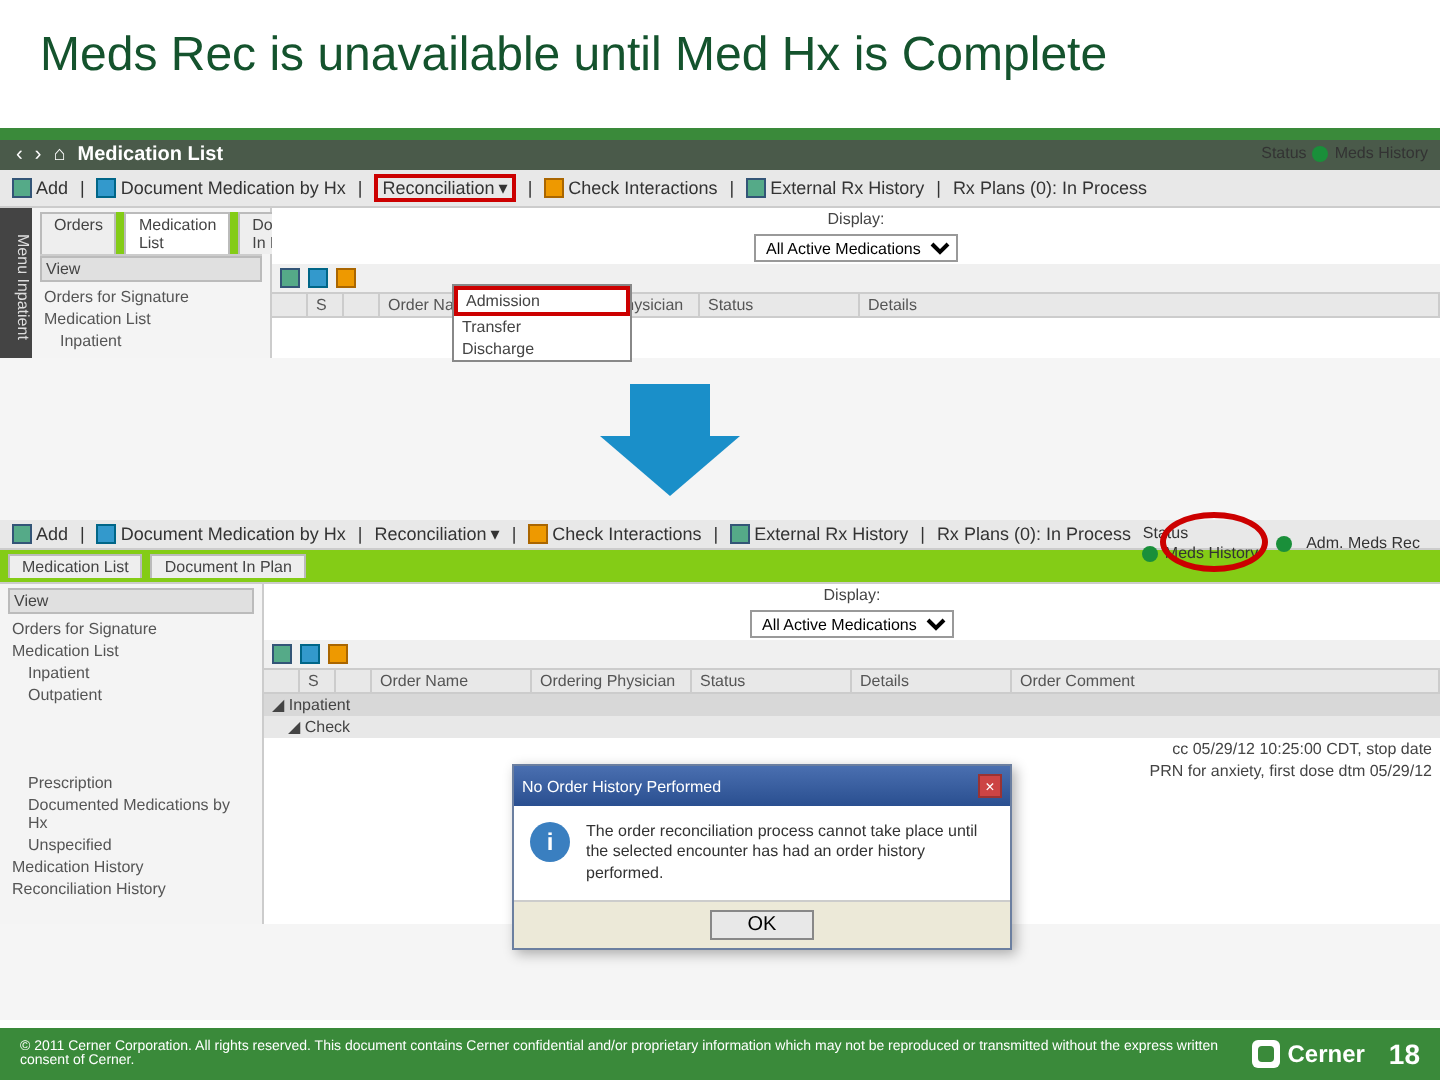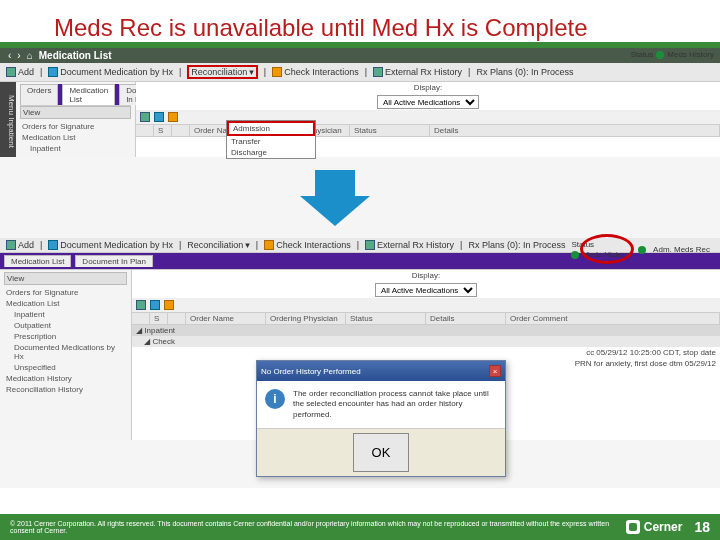--- a/index.html
+++ b/index.html
@@ -1,36 +1,36 @@
 <!DOCTYPE html>
 <html><head>
 <meta charset="utf-8">
 <style>
   * { box-sizing: border-box; margin: 0; padding: 0; }
   body { width: 720px; height: 540px; font-family: Arial, sans-serif; background: #fff; position: relative; overflow: hidden; }
-  .slide-title { font-size: 24px; color: #b91c1c; padding: 14px 0 0 20px; font-weight: normal; margin-left: 34px; }
+  .slide-title { font-size: 24px; color: #14532d; padding: 14px 0 22px 20px; font-weight: normal; }
   .green-bar { height: 6px; background: #3a8a3a; width: 100%; }
   .content { position: relative; height: 440px; background: #f5f5f5; }
 
   
   .toolbar { display: flex; align-items: center; gap: 6px; background: #e8e8e8; border-bottom: 1px solid #ccc; padding: 2px 6px; font-size: 9px; color: #333; }
   .toolbar .tb-item { display: flex; align-items: center; gap: 2px; white-space: nowrap; }
   .top-dark { background: #4a5a4a; color: #fff; font-size: 10px; padding: 2px 8px; display:flex; align-items:center; gap:6px;}
   .top-dark-title { font-weight: bold; }
   .ico { width: 10px; height: 10px; display: inline-block; background: #5a8; border:1px solid #357; }
   .ico.orange{background:#e90;border-color:#a60;}
   .ico.blue{background:#39c;border-color:#068;}
 
   .upper-body { display:flex; background:#fff; }
   .side-tab { width: 16px; background: #444; color: #ddd; font-size: 8px; writing-mode: vertical-rl; text-align:center; padding-top:4px;}
   .left-pane { width: 120px; background:#f4f4f4; border-right:1px solid #ccc; font-size:8px; padding:2px 4px;}
   .left-pane .hdr{background:#e0e0e0;border:1px solid #bbb;padding:1px 2px;margin-bottom:2px;color:#444;}
   .left-pane .row{padding:1px 2px;color:#555;}
   .right-pane { flex:1; background:#fff; font-size:8px; position:relative;}
-  .tabbar2 { display:flex; gap:4px; background:#4c1d95; border-bottom:1px solid #ccc; padding:2px 4px; font-size:8px;}
+  .tabbar2 { display:flex; gap:4px; background:#84cc16; border-bottom:1px solid #ccc; padding:2px 4px; font-size:8px;}
   .tabbar2 .tab{background:#eee;border:1px solid #bbb;border-bottom:none;padding:1px 6px;color:#444;}
   .tabbar2 .tab.active{background:#fff;}
   .small-toolbar{display:flex;gap:4px;align-items:center;background:#f0f0f0;border-bottom:1px solid #ccc;padding:2px 4px;}
   .grid-head{display:flex;background:#e8e8e8;border-bottom:1px solid #ccc;font-size:8px;color:#555;}
   .grid-head div{padding:1px 4px;border-right:1px solid #ccc;}
   .col-sm{width:18px;}
   .col-md{width:80px;}
   .col-lg{flex:1;}
 
   
@@ -47,21 +47,21 @@
   .red-circle{position:absolute;border:3px solid #c00;border-radius:50%;width:54px;height:30px;}
 
   
   .dialog{position:absolute;left:256px;top:312px;width:250px;border:1px solid #6b7fa0;background:#ece9d8;font-size:8px;box-shadow:2px 2px 6px rgba(0,0,0,0.3);}
   .dialog .titlebar{background:linear-gradient(#4a6fb0,#2a4f90);color:#fff;padding:4px 4px;display:flex;justify-content:space-between;align-items:center;font-size:8px;}
   .dialog .titlebar .xbtn{width:12px;height:12px;background:#c44;color:#fff;text-align:center;line-height:12px;border:1px solid #933;font-size:8px;}
   .dialog .body{display:flex;gap:8px;padding:8px;background:#fff;}
   .dialog .warn-ico{width:20px;height:20px;border-radius:50%;background:#3a7fc0;color:#fff;text-align:center;line-height:20px;font-weight:bold;font-size:12px;flex:none;}
   .dialog .msg{font-size:8px;color:#333;line-height:1.3;}
   .dialog .btnrow{display:flex;justify-content:center;padding:4px;background:#ece9d8;border-top:1px solid #ccc;}
-  .dialog .okbtn{background:#e8e8e8;border:1px solid #888;padding:11px 18px;font-size:13px;}
+  .dialog .okbtn{background:#e8e8e8;border:1px solid #888;padding:1px 18px;font-size:10px;}
 
   
   .footer{position:absolute;bottom:0;left:0;right:0;height:26px;background:#3a8a3a;display:flex;align-items:center;justify-content:space-between;padding:0 10px;color:#fff;font-size:7px;}
   .footer .pg{font-size:14px;font-weight:bold;}
   .logo{display:flex;align-items:center;gap:4px;font-size:12px;font-weight:bold;}
   .logo .mark{width:14px;height:14px;background:#fff;border-radius:3px;position:relative;}
   .logo .mark::before{content:'';position:absolute;inset:3px;background:#3a8a3a;border-radius:2px;}
 
   .dropdown-label{display:flex;align-items:center;gap:3px;font-size:8px;color:#444;padding:1px 4px;flex-direction:column;}
   select.mini{font-size:8px;border:1px solid #999;background:#fff;padding:0 1px;height:14px;}
@@ -202,21 +202,21 @@
       <div class="tab">Document In Plan</div>
     </div>
 
     <div style="display:flex;">
       <div class="left-pane" style="width:132px;height:170px;">
         <div class="hdr">View</div>
         <div class="row">Orders for Signature</div>
         <div class="row">Medication List</div>
         <div class="row" style="padding-left:10px;">Inpatient</div>
         <div class="row" style="padding-left:10px;">Outpatient</div>
-        <div class="row" style="padding-left:10px;">Prescription</div>
+        <div class="row" style="padding-left:10px;margin-top:33px;">Prescription</div>
         <div class="row" style="padding-left:10px;">Documented Medications by Hx</div>
         <div class="row" style="padding-left:10px;">Unspecified</div>
         <div class="row">Medication History</div>
         <div class="row">Reconciliation History</div>
       </div>
       <div class="right-pane">
         <div class="dropdown-label">
           <span>Display:</span>
           <select class="mini"><option>All Active Medications</option></select>
         </div>

